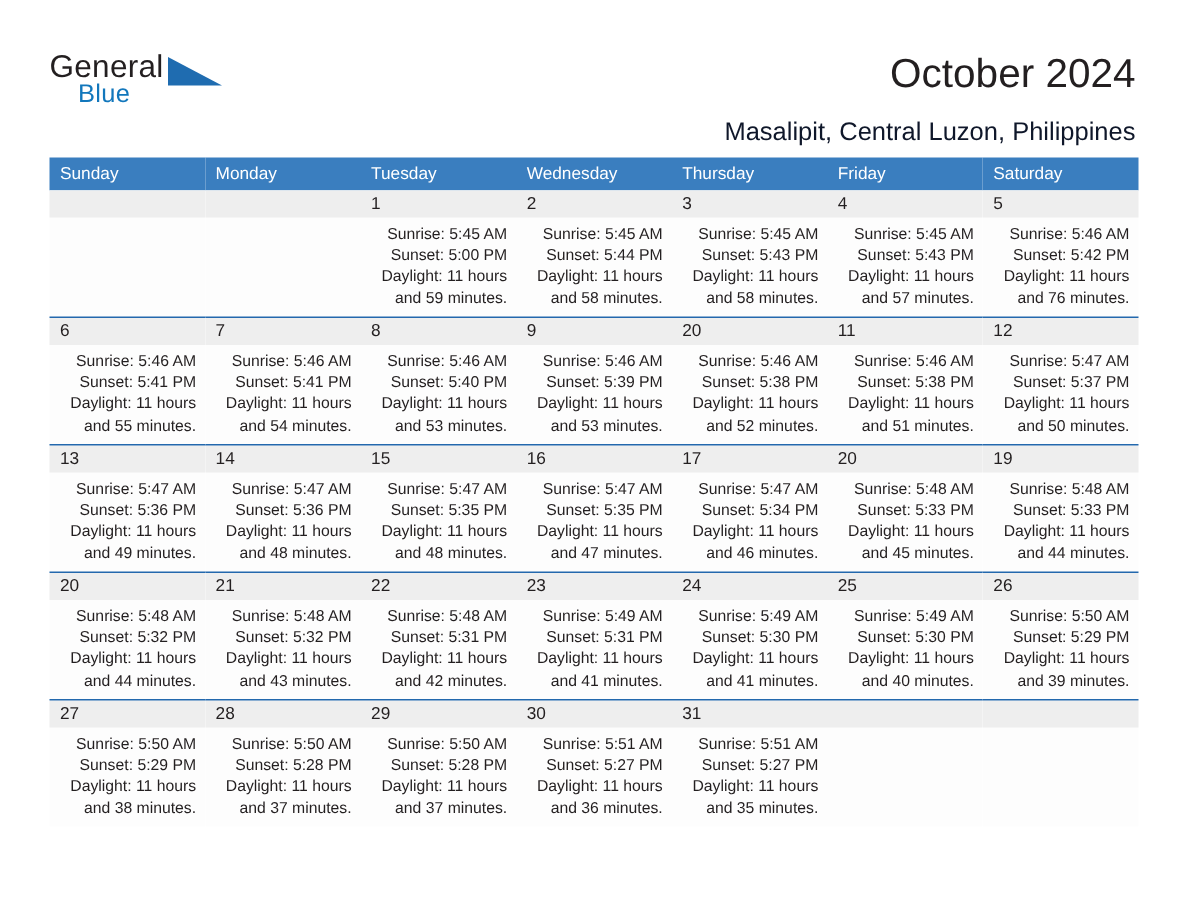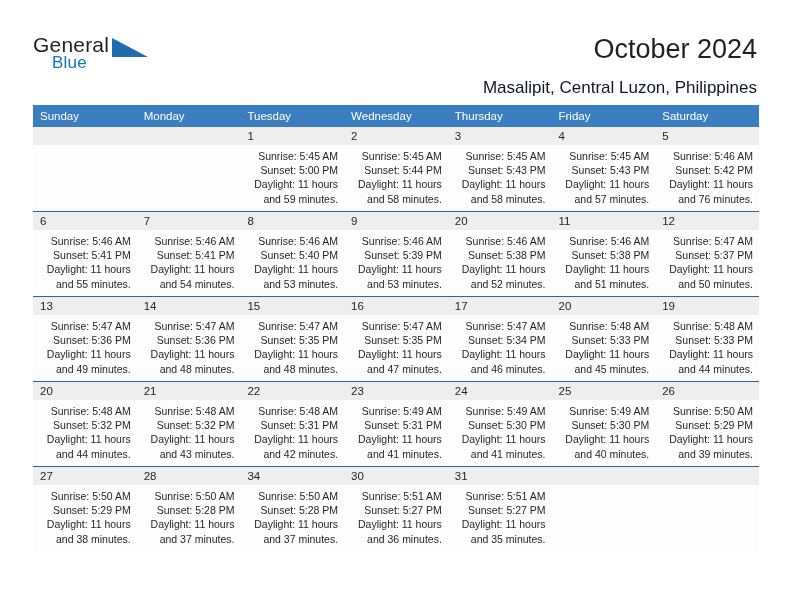--- a/index.html
+++ b/index.html
@@ -430,21 +430,21 @@
             <td>
               <span class="daynum">28</span>
               <div class="cell-body">
                 <div>Sunrise: 5:50 AM</div>
                 <div>Sunset: 5:28 PM</div>
                 <div>Daylight: 11 hours</div>
                 <div>and 37 minutes.</div>
               </div>
             </td>
             <td>
-              <span class="daynum">34</span>
+              <span class="daynum">29</span>
               <div class="cell-body">
                 <div>Sunrise: 5:50 AM</div>
                 <div>Sunset: 5:28 PM</div>
                 <div>Daylight: 11 hours</div>
                 <div>and 37 minutes.</div>
               </div>
             </td>
             <td>
               <span class="daynum">30</span>
               <div class="cell-body">

